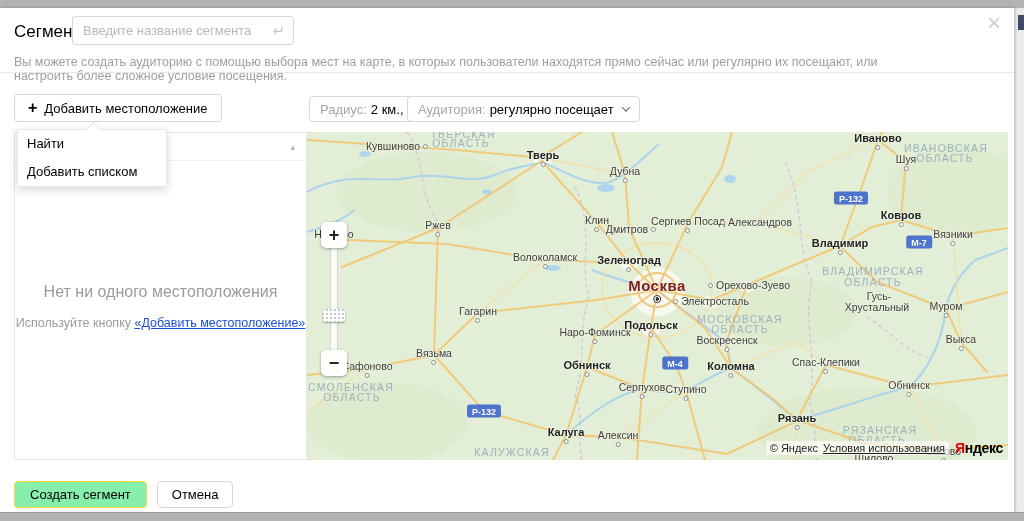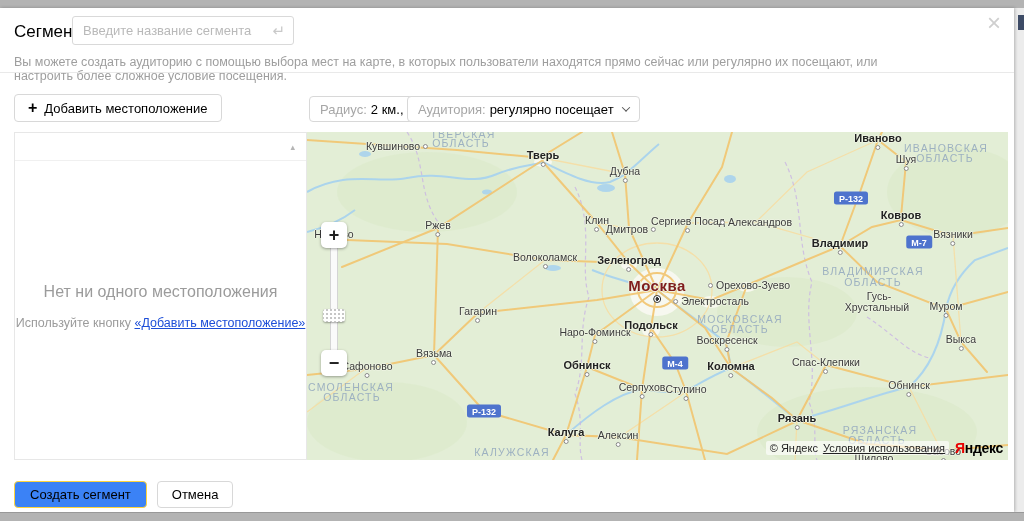--- a/index.html
+++ b/index.html
@@ -68,21 +68,21 @@
   .zhandle { position:absolute; left:16px; top:177px; width:22px; height:13px; background:#fff; border-radius:3px; box-shadow:0 1px 2px rgba(0,0,0,.35); z-index:21; cursor:grab;
              background-image:radial-gradient(#c6c6c6 .8px, transparent 1px); background-size:4px 4px; background-position:2px 3px; }
 
   .attr { position:absolute; right:5px; bottom:4px; display:flex; align-items:center; gap:6px; font-size:11px; color:#222; z-index:25; }
   .attr .txtgrp { background:rgba(255,255,255,.65); border-radius:2px; padding:1px 4px; display:flex; gap:5px; align-items:center; }
   .attr .terms { text-decoration:underline; color:#222; cursor:pointer; }
   .ylogo { font-size:14px; font-weight:bold; color:#000; letter-spacing:-.3px; }
   .ylogo .ya { color:#e90000; }
 
   .footer { position:absolute; left:14px; top:473px; display:flex; gap:10px; }
-  .btn-create { height:27px; padding:0 15px; background:#3b82f6; border:1px solid #ffd43c; border-radius:4px; font-size:13px; color:#000; cursor:pointer; display:inline-flex; align-items:center; }
+  .btn-create { height:27px; padding:0 15px; background:#86efac; border:1px solid #ffd43c; border-radius:4px; font-size:13px; color:#000; cursor:pointer; display:inline-flex; align-items:center; }
   .btn-cancel { height:27px; padding:0 14px; background:#fff; border:1px solid #d8d8d8; border-radius:4px; font-size:13px; color:#000; cursor:pointer; display:inline-flex; align-items:center; }
 </style>
 </head>
 <body>
 
 <div class="top-bar"></div>
 
 <div class="modal">
   <span class="title">Сегмент</span>
 
@@ -431,20 +431,24 @@
 
     <div class="attr">
       <span class="txtgrp">
         <span>© Яндекс</span>
         <span class="terms">Условия использования</span>
       </span>
       <span class="ylogo"><span class="ya">Я</span><span>ндекс</span></span>
     </div>
   </div>
 
+  <div class="menu">
+    <div class="menu-item">Найти</div>
+    <div class="menu-item">Добавить списком</div>
+  </div>
 
   <div class="footer">
     <button class="btn-create">Создать сегмент</button>
     <button class="btn-cancel">Отмена</button>
   </div>
 </div>
 
 <div class="scroll-thumb"></div>
 <div class="bottom-bar"></div>
 

